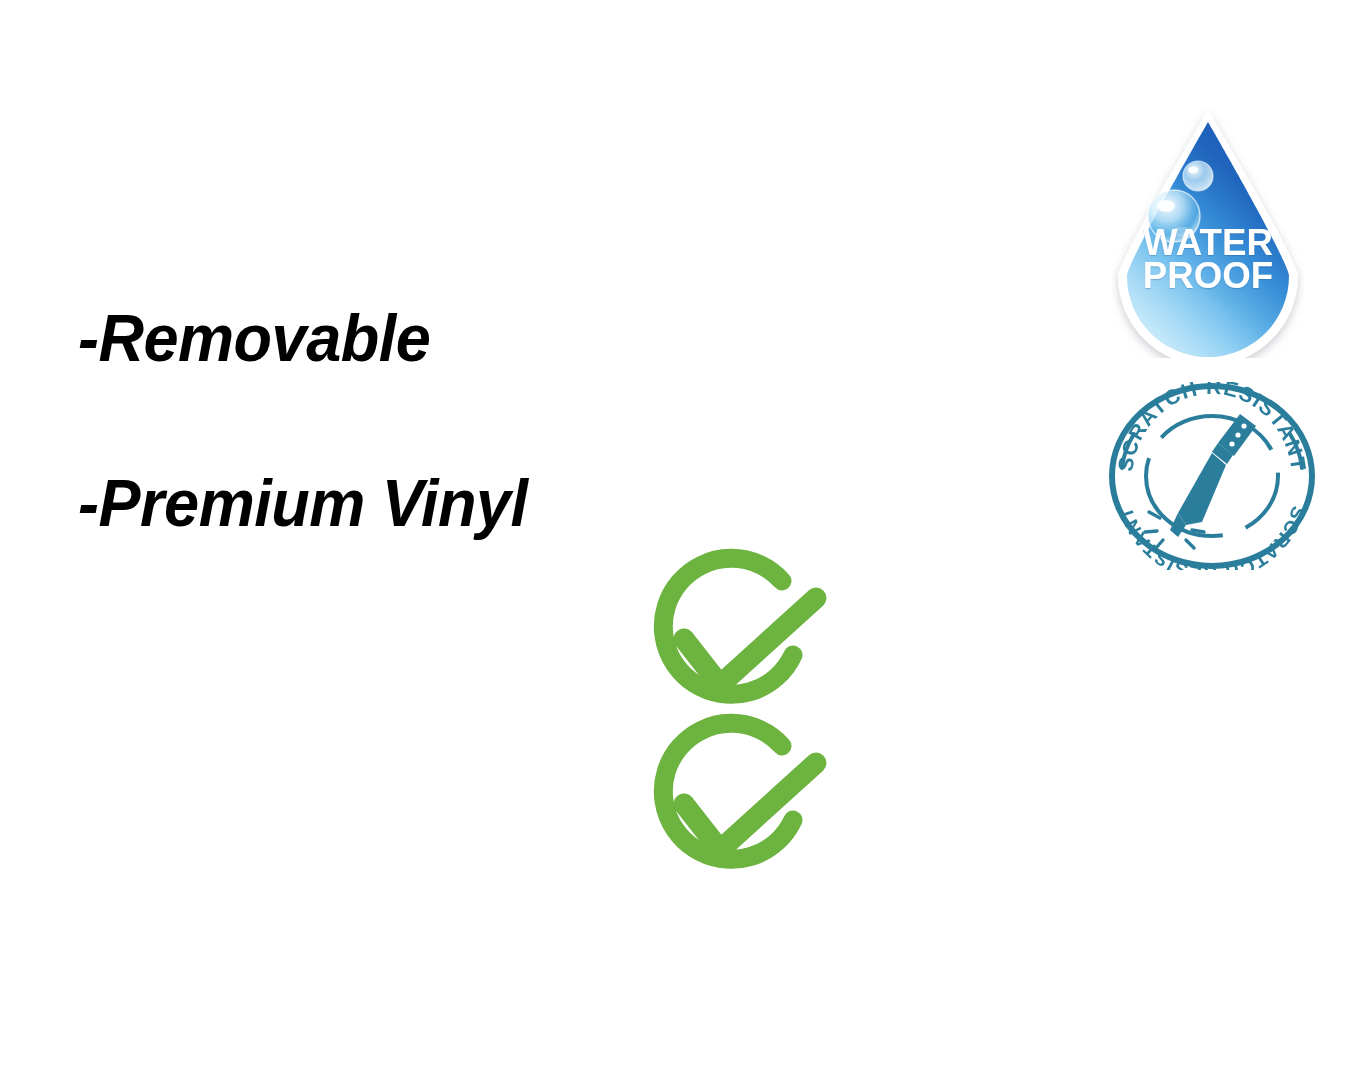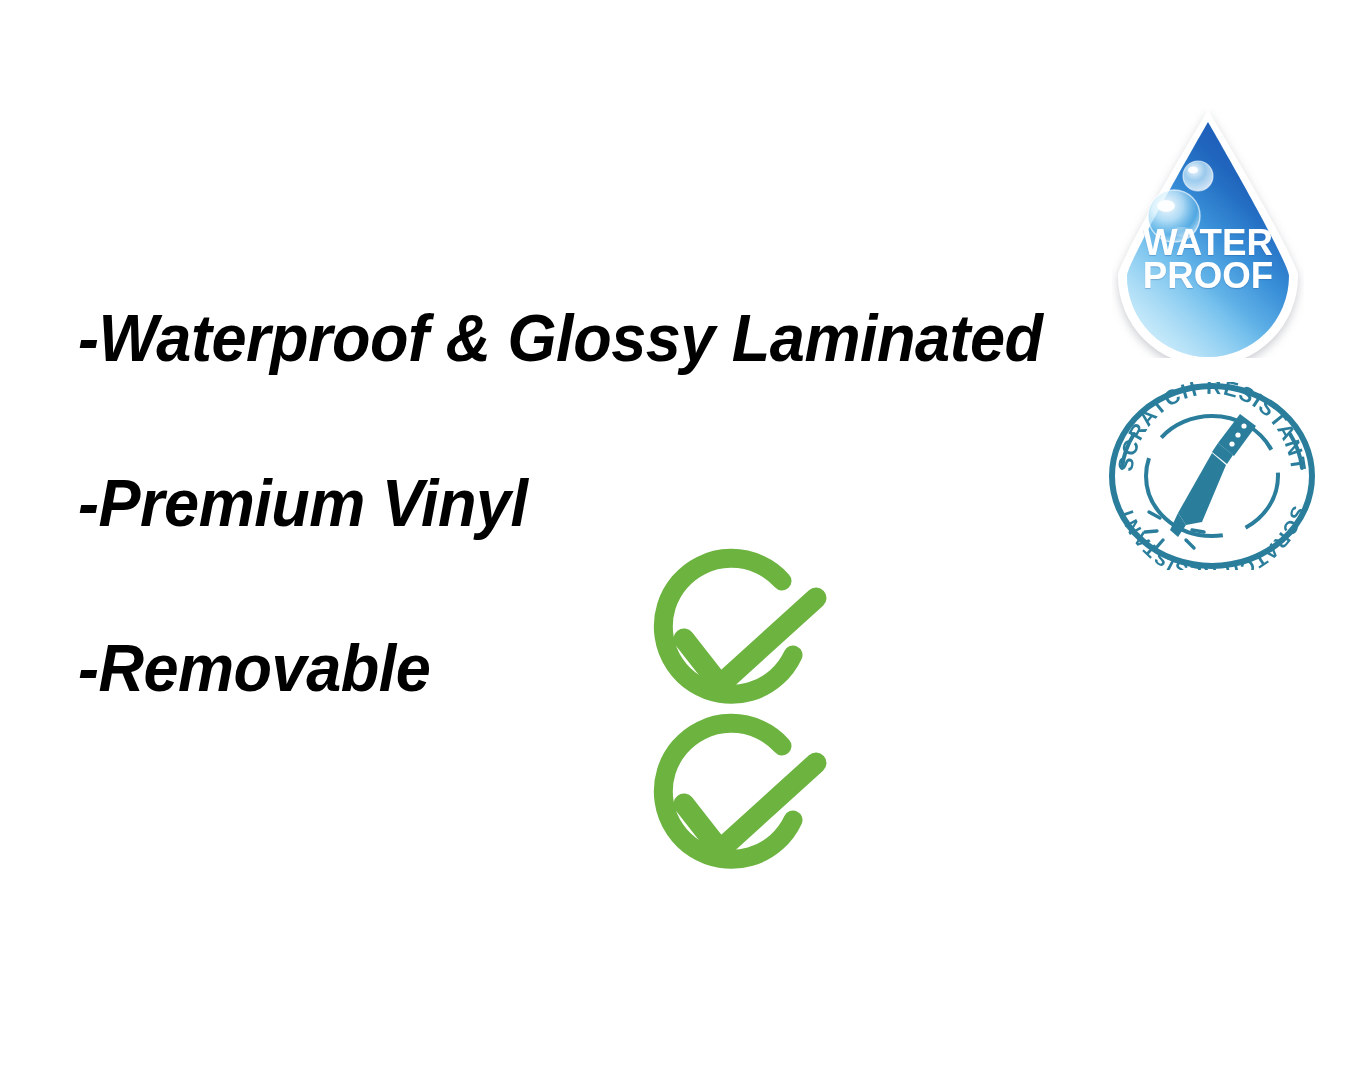--- a/index.html
+++ b/index.html
@@ -90,31 +90,28 @@
   }
   #scratch-badge svg { display: block; width: 100%; height: 100%; }
 </style>
 </head>
 <body>
 
 <div id="stage">
 
   <div class="feature-list">
 
+
+
     <div class="feature-row">
-      <span class="feature-text">-Waterproof &amp; Glossy Laminated</span>
+      <span class="feature-text">-Removable</span>
     </div>
-
 
     <div class="feature-row">
       <span class="feature-text">-Premium Vinyl</span>
-    </div>
-
-    <div class="feature-row">
-      <span class="feature-text">-Removable</span>
     </div>
 
   </div>
 
   <div id="waterproof-badge">
     <svg viewBox="0 0 192 250" xmlns="http://www.w3.org/2000/svg">
       <defs>
         <linearGradient id="dropGrad" x1="0.82" y1="0.05" x2="0.22" y2="0.95">
           <stop offset="0%" stop-color="#1d58b4"></stop>
           <stop offset="22%" stop-color="#2065bd"></stop>

